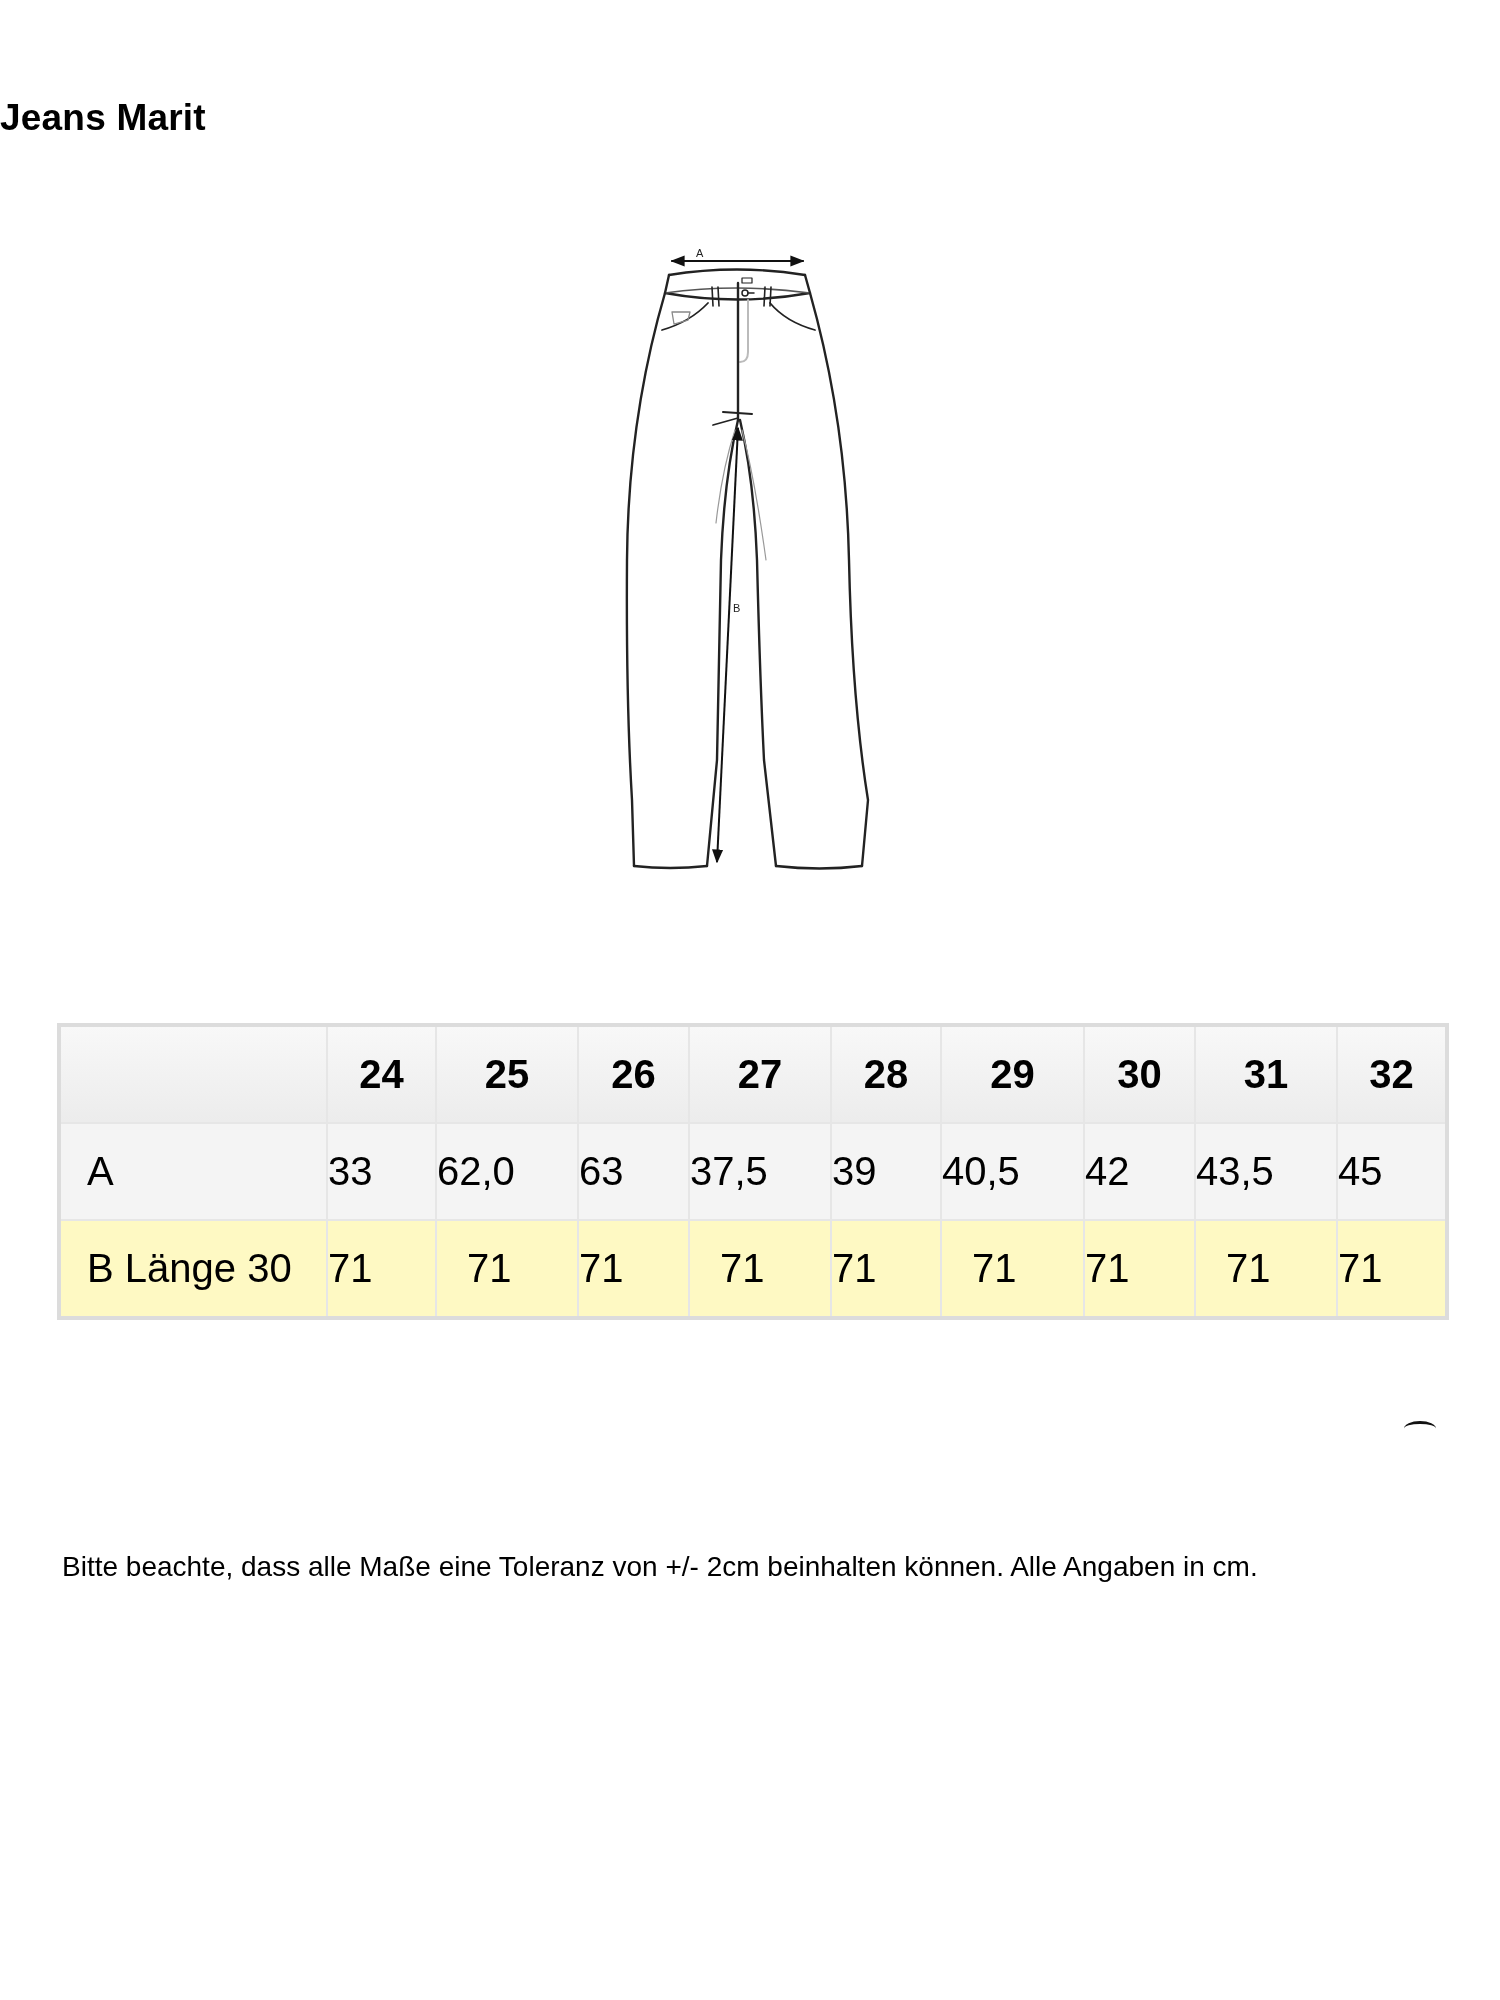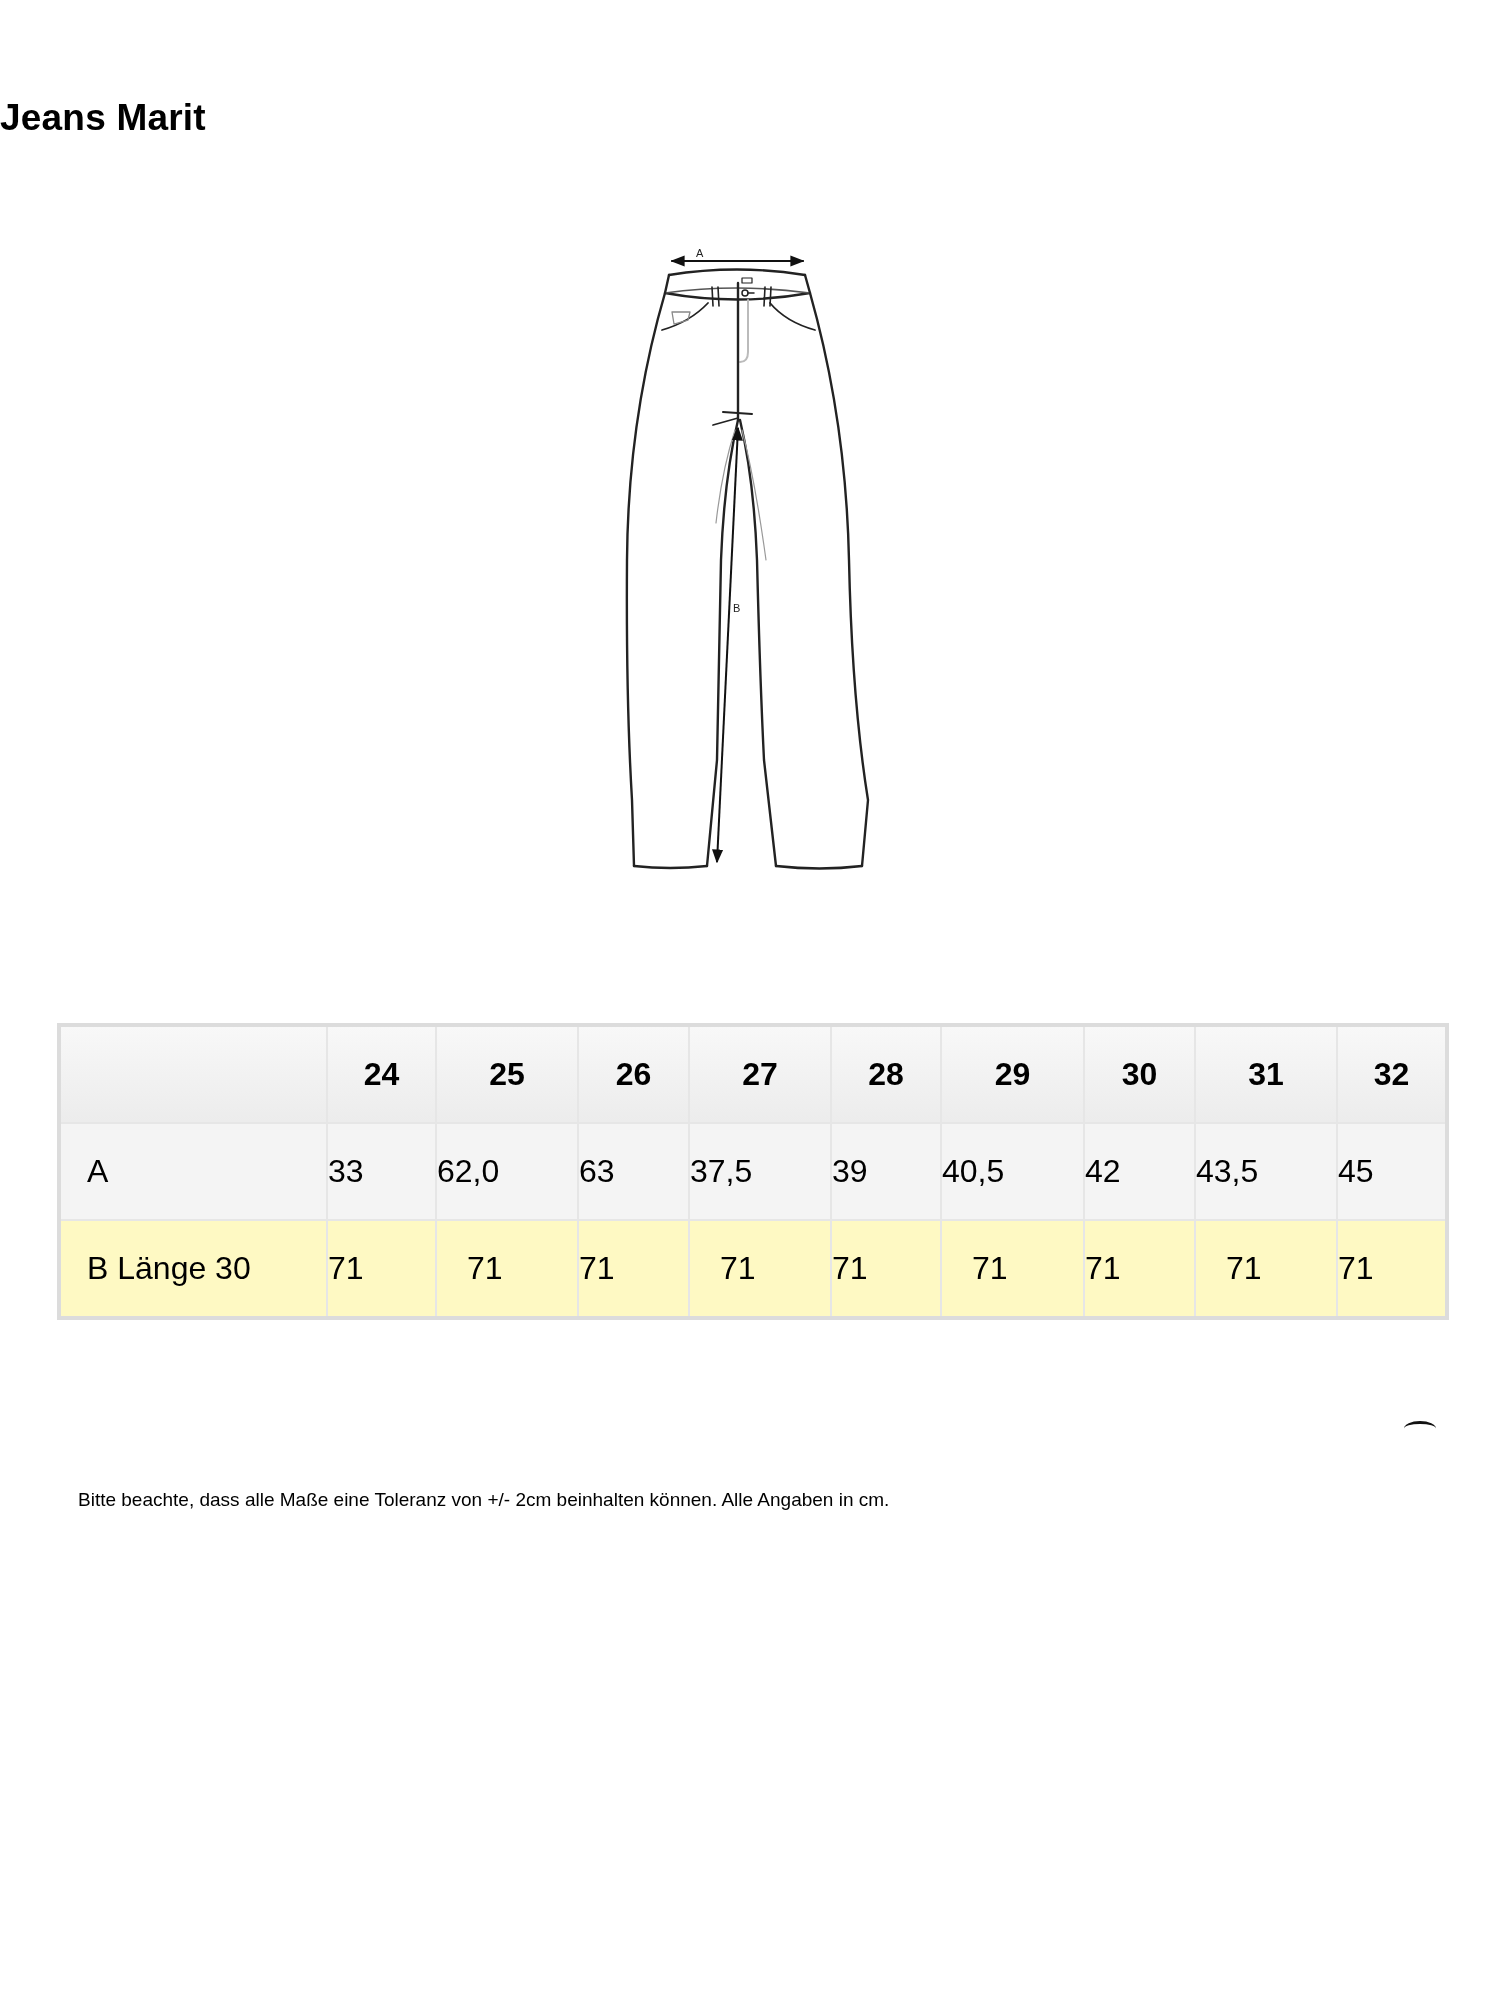--- a/index.html
+++ b/index.html
@@ -33,21 +33,21 @@
     width: 1500px;
     height: 1000px;
   }
   .size-table {
     position: absolute;
     left: 57px;
     top: 1023px;
     border-collapse: collapse;
     border: 4px solid #dcdcdc;
     table-layout: fixed;
-    font-size: 32px;
+    font-size: 40px;
   }
   .size-table td, .size-table th {
     border: 2px solid #e6e6e6;
     padding: 0;
     height: 95px;
     vertical-align: middle;
   }
   .size-table th {
     font-weight: bold;
     background: linear-gradient(#f8f8f8, #ececec);
@@ -68,25 +68,24 @@
     left: 1404px;
     top: 1421px;
     width: 32px;
     height: 12px;
     border-top: 3px solid #111;
     border-radius: 50% 50% 0 0;
   }
   .note {
     position: absolute;
     left: 62px;
-    top: 1482px;
-    font-size: 19px;
+    top: 1549px;
+    font-size: 28px;
     line-height: 36px;
     white-space: nowrap;
-    margin-left: 16px;
   }
 </style>
 </head>
 <body>
 
 <div class="title">Jeans Marit</div>
 
 <svg class="drawing" viewBox="0 0 1500 1000" xmlns="http://www.w3.org/2000/svg">
   <defs>
     <marker id="arrow" viewBox="0 0 10 10" refX="9" refY="5" markerWidth="7" markerHeight="7" orient="auto-start-reverse">

